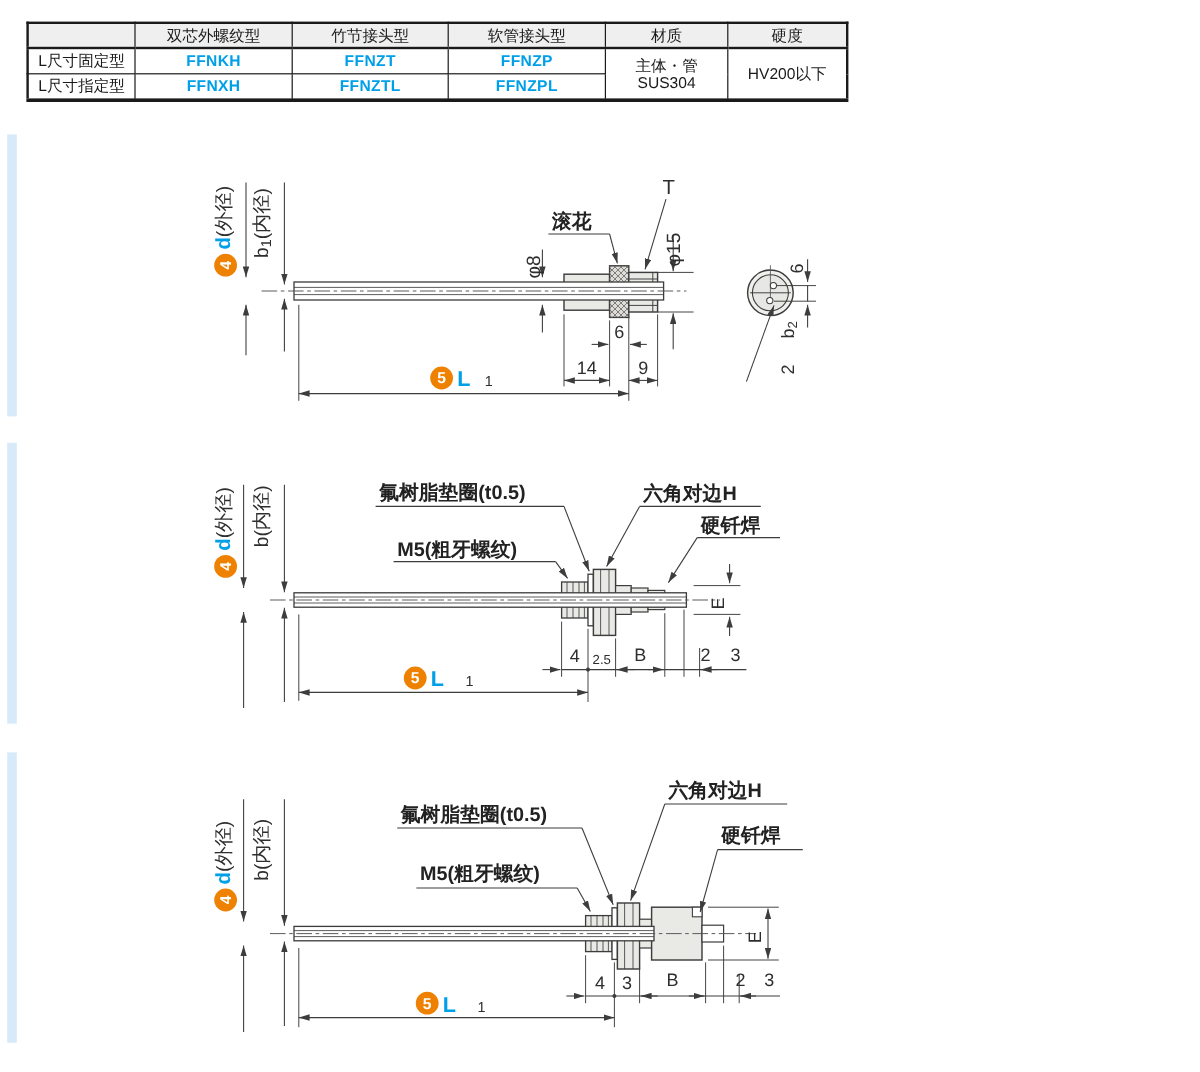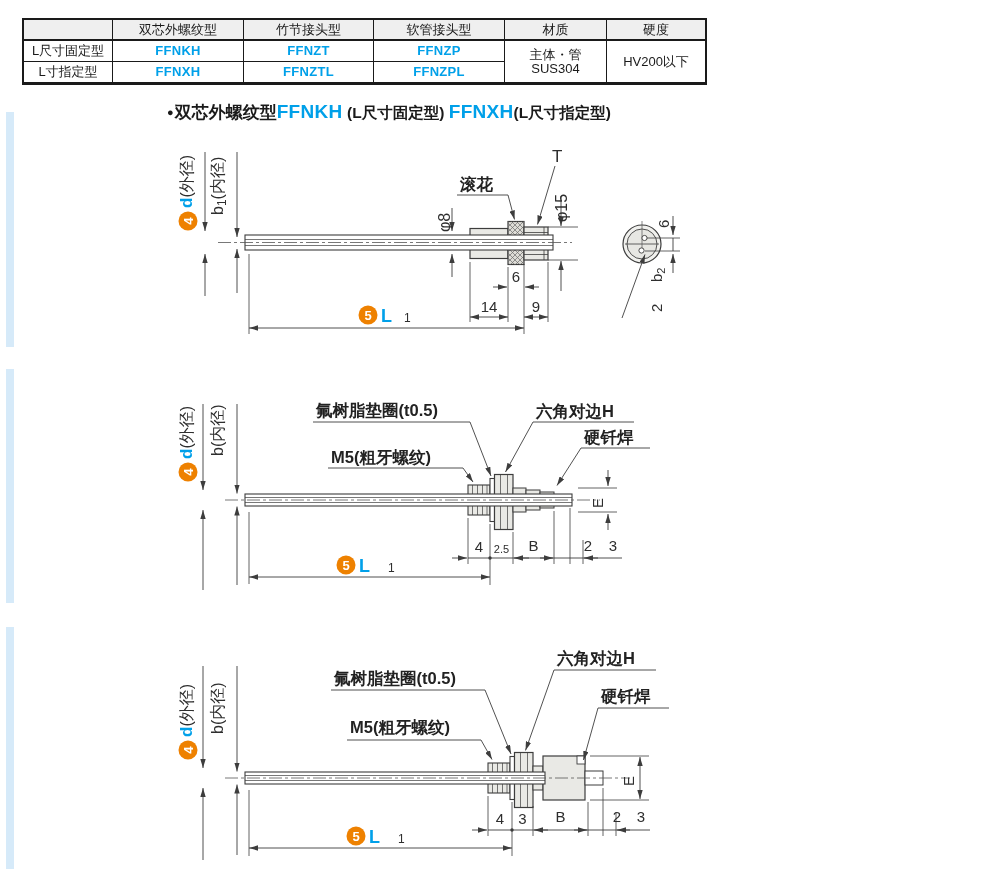--- a/index.html
+++ b/index.html
@@ -58,31 +58,28 @@
       <td class="part-code">FFNKH</td>
       <td class="part-code">FFNZT</td>
       <td class="part-code">FFNZP</td>
       <td rowspan="2" class="mat-cell">
         <div>主体・管</div>
         <div>SUS304</div>
       </td>
       <td rowspan="2" class="mat-cell">HV200以下</td>
     </tr>
     <tr>
-      <td class="row-label">L寸指定型</td>
+      <td class="row-label">L尺寸指定型</td>
       <td class="part-code">FFNXH</td>
       <td class="part-code">FFNZTL</td>
       <td class="part-code">FFNZPL</td>
     </tr>
   </tbody>
     </table>
 
-  <div class="sec-title" style="top:101px">
-    <span class="bullet">●</span><span class="cn">双芯外螺纹型</span><span class="code">FFNKH</span> <span class="note">(L尺寸固定型)</span> <span class="code">FFNXH</span><span class="note">(L尺寸指定型)</span>
-  </div>
 
   <svg width="1000" height="893" viewBox="0 0 1000 893" style="position:absolute;left:0;top:0">
     <defs>
       <marker id="arr" viewBox="0 0 10 6" refX="10" refY="3" markerWidth="10" markerHeight="6" orient="auto-start-reverse">
           <path d="M0,0 L10,3 L0,6 z" fill="#3d3d3d"></path>
         </marker>
       <pattern id="kn" width="5" height="5" patternUnits="userSpaceOnUse">
         <path d="M0,5 L5,0 M0,0 L5,5" stroke="#6b6b6b" stroke-width="0.7"></path>
       </pattern>
     </defs>

